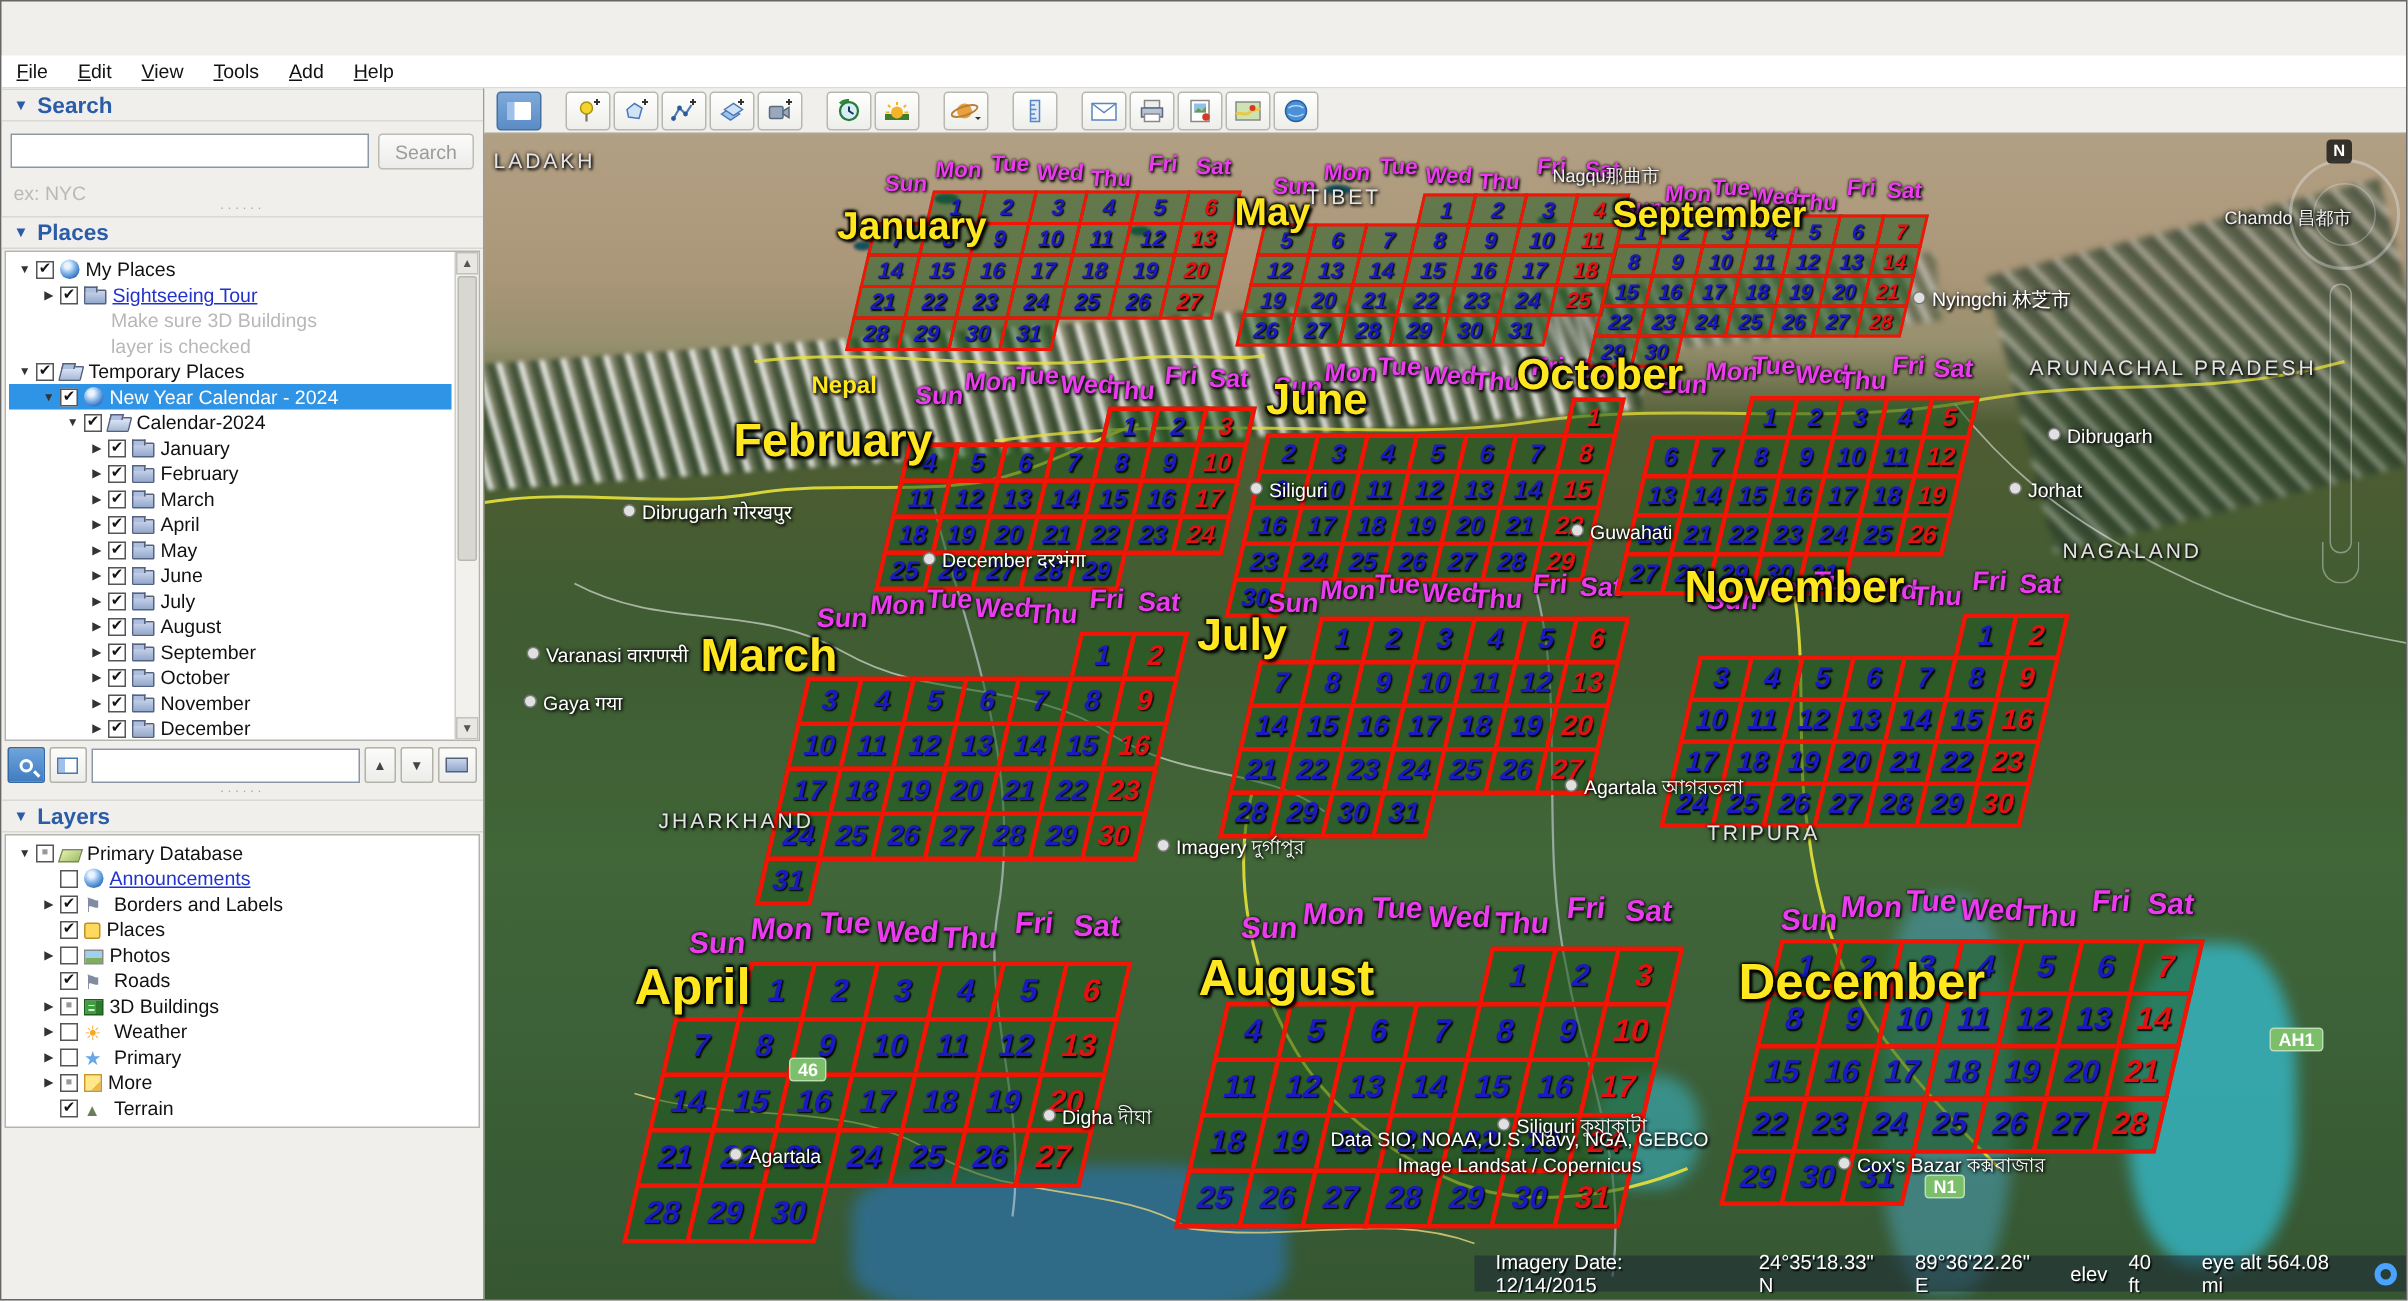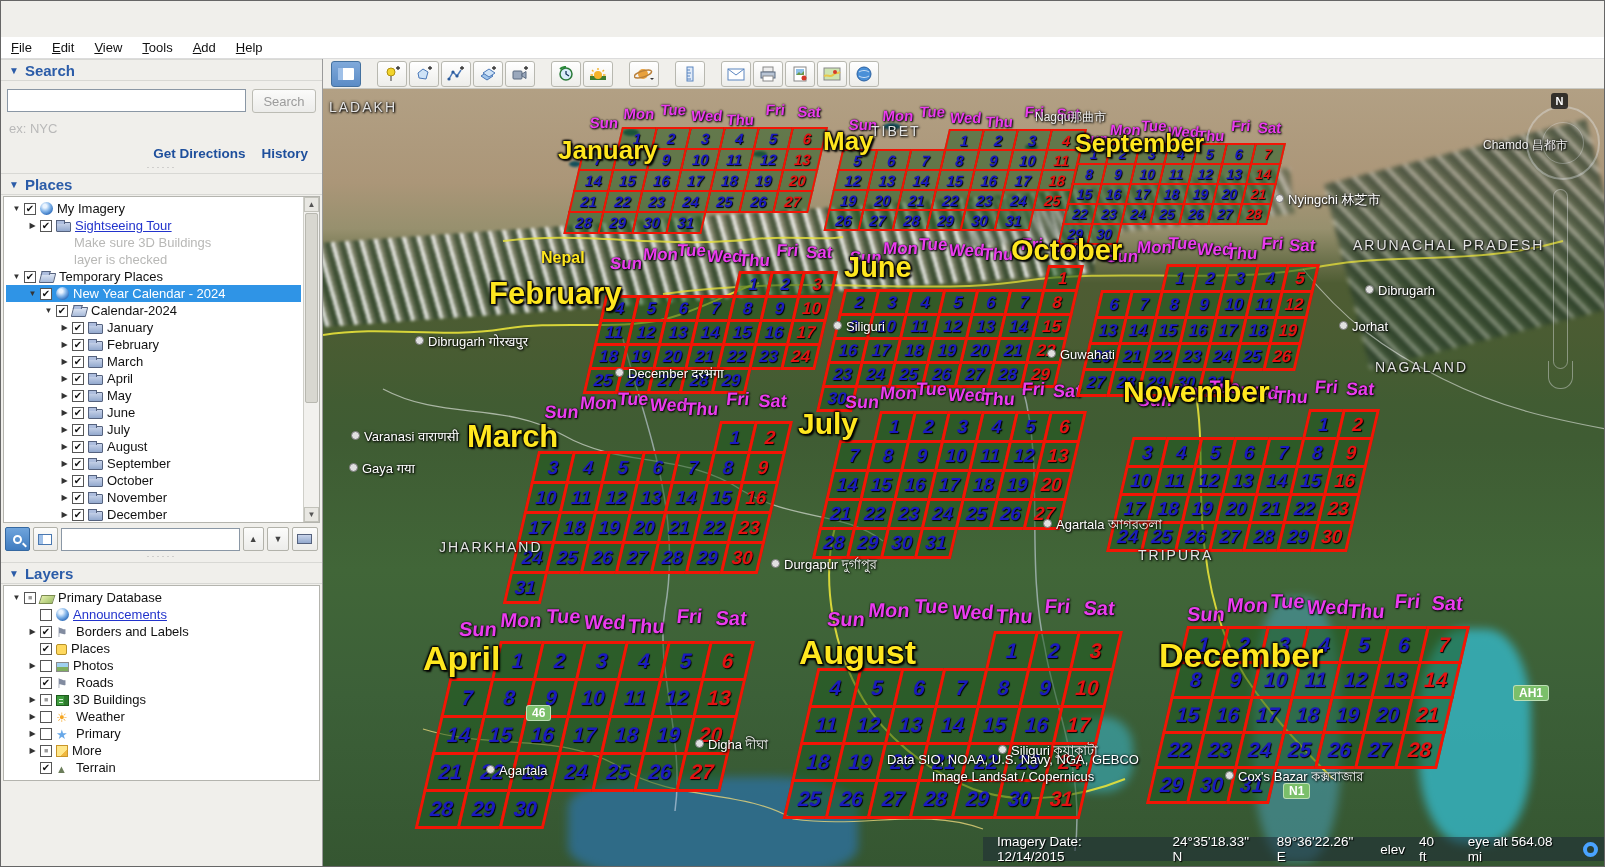--- a/index.html
+++ b/index.html
@@ -199,42 +199,38 @@
     <div class="phdr">
       <span class="tri">▼</span>
       <span class="ptitle">Search</span>
     </div>
     <div id="search-body">
       <div id="search-row">
         <input id="search-input" style="">
         <button id="search-btn">Search</button>
       </div>
       <div id="search-hint">ex: NYC</div>
-      <div id="search-links">
-        <span class="slink">Get Directions</span>
-        <span class="slink">History</span>
-      </div>
     </div>
     <div class="splitter">······</div>
 
     <div class="phdr">
       <span class="tri">▼</span>
       <span class="ptitle">Places</span>
     </div>
     <div class="treebox" id="places-tree">
       <div id="places-scroll">
         <div class="sarrow" id="sarrow-up">▲</div>
         <div id="sthumb"></div>
         <div class="sarrow" id="sarrow-down">▼</div>
       </div>
     <div class="trow" style="padding-left: 4px;">
           <span class="exp">▼</span>
           <span class="cb on">✔</span>
           <span class="ic ic-earth"></span>
-          <span class="tlabel">My Imagery</span>
+          <span class="tlabel">My Places</span>
         </div>
         <div class="trow link" style="padding-left: 20px;">
           <span class="exp">▶</span>
           <span class="cb on">✔</span>
           <span class="ic ic-folder"></span>
           <span class="tlabel">Sightseeing Tour</span>
         </div>
         <div class="trow note" style="padding-left: 66px;">
           <span class="tlabel">Make sure 3D Buildings</span>
         </div>
@@ -1241,21 +1237,21 @@
         <span class="mlab city L7">Dibrugarh गोरखपुर</span>
         <span class="mlab city L8">Siliguri</span>
         <span class="mlab city L9">Guwahati</span>
         <span class="mlab city L10">Dibrugarh</span>
         <span class="mlab city L11">Jorhat</span>
         <span class="mlab state L12">NAGALAND</span>
         <span class="mlab city L13">December दरभंगा</span>
         <span class="mlab city L14">Varanasi वाराणसी</span>
         <span class="mlab city L15">Gaya गया</span>
         <span class="mlab state L16">JHARKHAND</span>
-        <span class="mlab city L17">Durgapur দুর্গাপুর</span>
+        <span class="mlab city L17">Imagery দুর্গাপুর</span>
         <span class="mlab city L18">Agartala আগরতলা</span>
         <span class="mlab state L19">TRIPURA</span>
         <span class="mlab city L20">Agartala</span>
         <span class="mlab city L21">Digha দীঘা</span>
         <span class="mlab city L22">Siliguri কুয়াকাটা</span>
         <span class="mlab city L23">Cox's Bazar কক্সবাজার</span>
       </div>
     <div id="mapbadges">
         <span class="badge B0">AH1</span>
         <span class="badge B1">N1</span>

